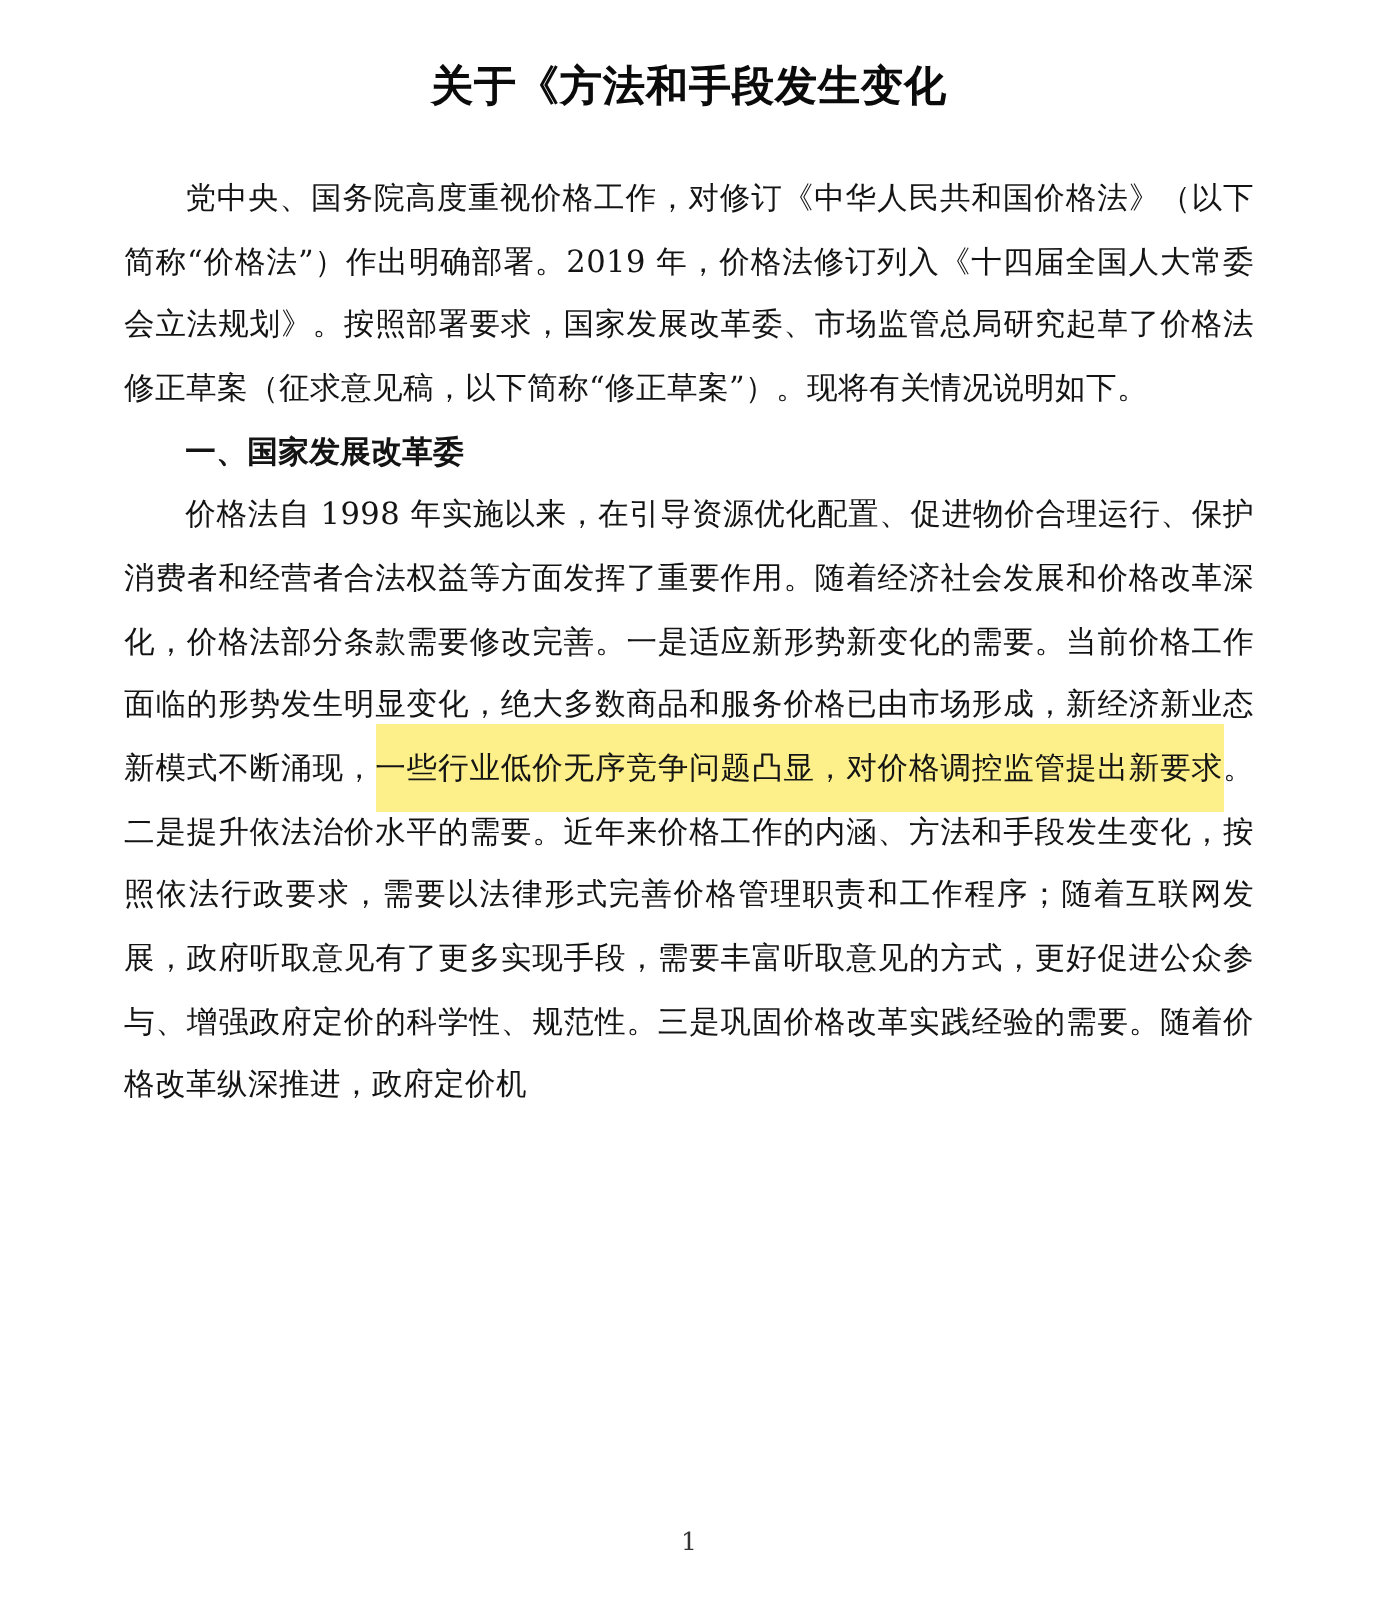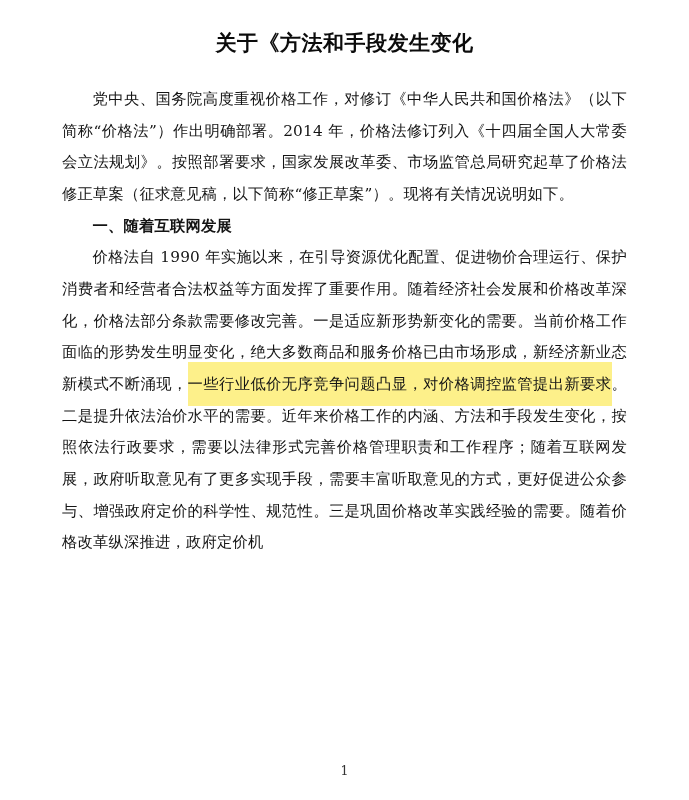--- a/index.html
+++ b/index.html
@@ -81,28 +81,28 @@
 
 <div class="page">
 
   <h1 class="doc-title">
     <span class="line title-line-1">关于《方法和手段发生变化</span>
   </h1>
 
   <div class="body-block">
 
     <p class="para">
-      <span>党中央、国务院高度重视价格工作，对修订《中华人民共和国价格法》（以下简称“价格法”）作出明确部署。2014 年，价格法修订列入《十四届全国人大常委会立法规划》。按照部署要求，国家发展改革委、市场监管总局研究起草了价格法修正草案（征求意见稿，以下简称“修正草案”）。现将有关情况说明如下。</span>
+      <span>党中央、国务院高度重视价格工作，对修订《中华人民共和国价格法》（以下简称“价格法”）作出明确部署。2019 年，价格法修订列入《十四届全国人大常委会立法规划》。按照部署要求，国家发展改革委、市场监管总局研究起草了价格法修正草案（征求意见稿，以下简称“修正草案”）。现将有关情况说明如下。</span>
     </p>
 
     <p class="para heading-para">
-      <span>一、随着互联网发展</span>
+      <span>一、国家发展改革委</span>
     </p>
 
     <p class="para">
-      <span>价格法自 1990 年实施以来，在引导资源优化配置、促进物价合理运行、保护消费者和经营者合法权益等方面发挥了重要作用。随着经济社会发展和价格改革深化，价格法部分条款需要修改完善。一是适应新形势新变化的需要。当前价格工作面临的形势发生明显变化，绝大多数商品和服务价格已由市场形成，新经济新业态新模式不断涌现，</span><span class="hl">一些行业低价无序竞争问题凸显，对价格调控监管提出新要求</span><span>。二是提升依法治价水平的需要。近年来价格工作的内涵、方法和手段发生变化，按照依法行政要求，需要以法律形式完善价格管理职责和工作程序；随着互联网发展，政府听取意见有了更多实现手段，需要丰富听取意见的方式，更好促进公众参与、增强政府定价的科学性、规范性。三是巩固价格改革实践经验的需要。随着价格改革纵深推进，政府定价机</span>
+      <span>价格法自 1998 年实施以来，在引导资源优化配置、促进物价合理运行、保护消费者和经营者合法权益等方面发挥了重要作用。随着经济社会发展和价格改革深化，价格法部分条款需要修改完善。一是适应新形势新变化的需要。当前价格工作面临的形势发生明显变化，绝大多数商品和服务价格已由市场形成，新经济新业态新模式不断涌现，</span><span class="hl">一些行业低价无序竞争问题凸显，对价格调控监管提出新要求</span><span>。二是提升依法治价水平的需要。近年来价格工作的内涵、方法和手段发生变化，按照依法行政要求，需要以法律形式完善价格管理职责和工作程序；随着互联网发展，政府听取意见有了更多实现手段，需要丰富听取意见的方式，更好促进公众参与、增强政府定价的科学性、规范性。三是巩固价格改革实践经验的需要。随着价格改革纵深推进，政府定价机</span>
     </p>
 
   </div>
 
   <div class="page-number">1</div>
 
 </div>
 
 </body></html>

